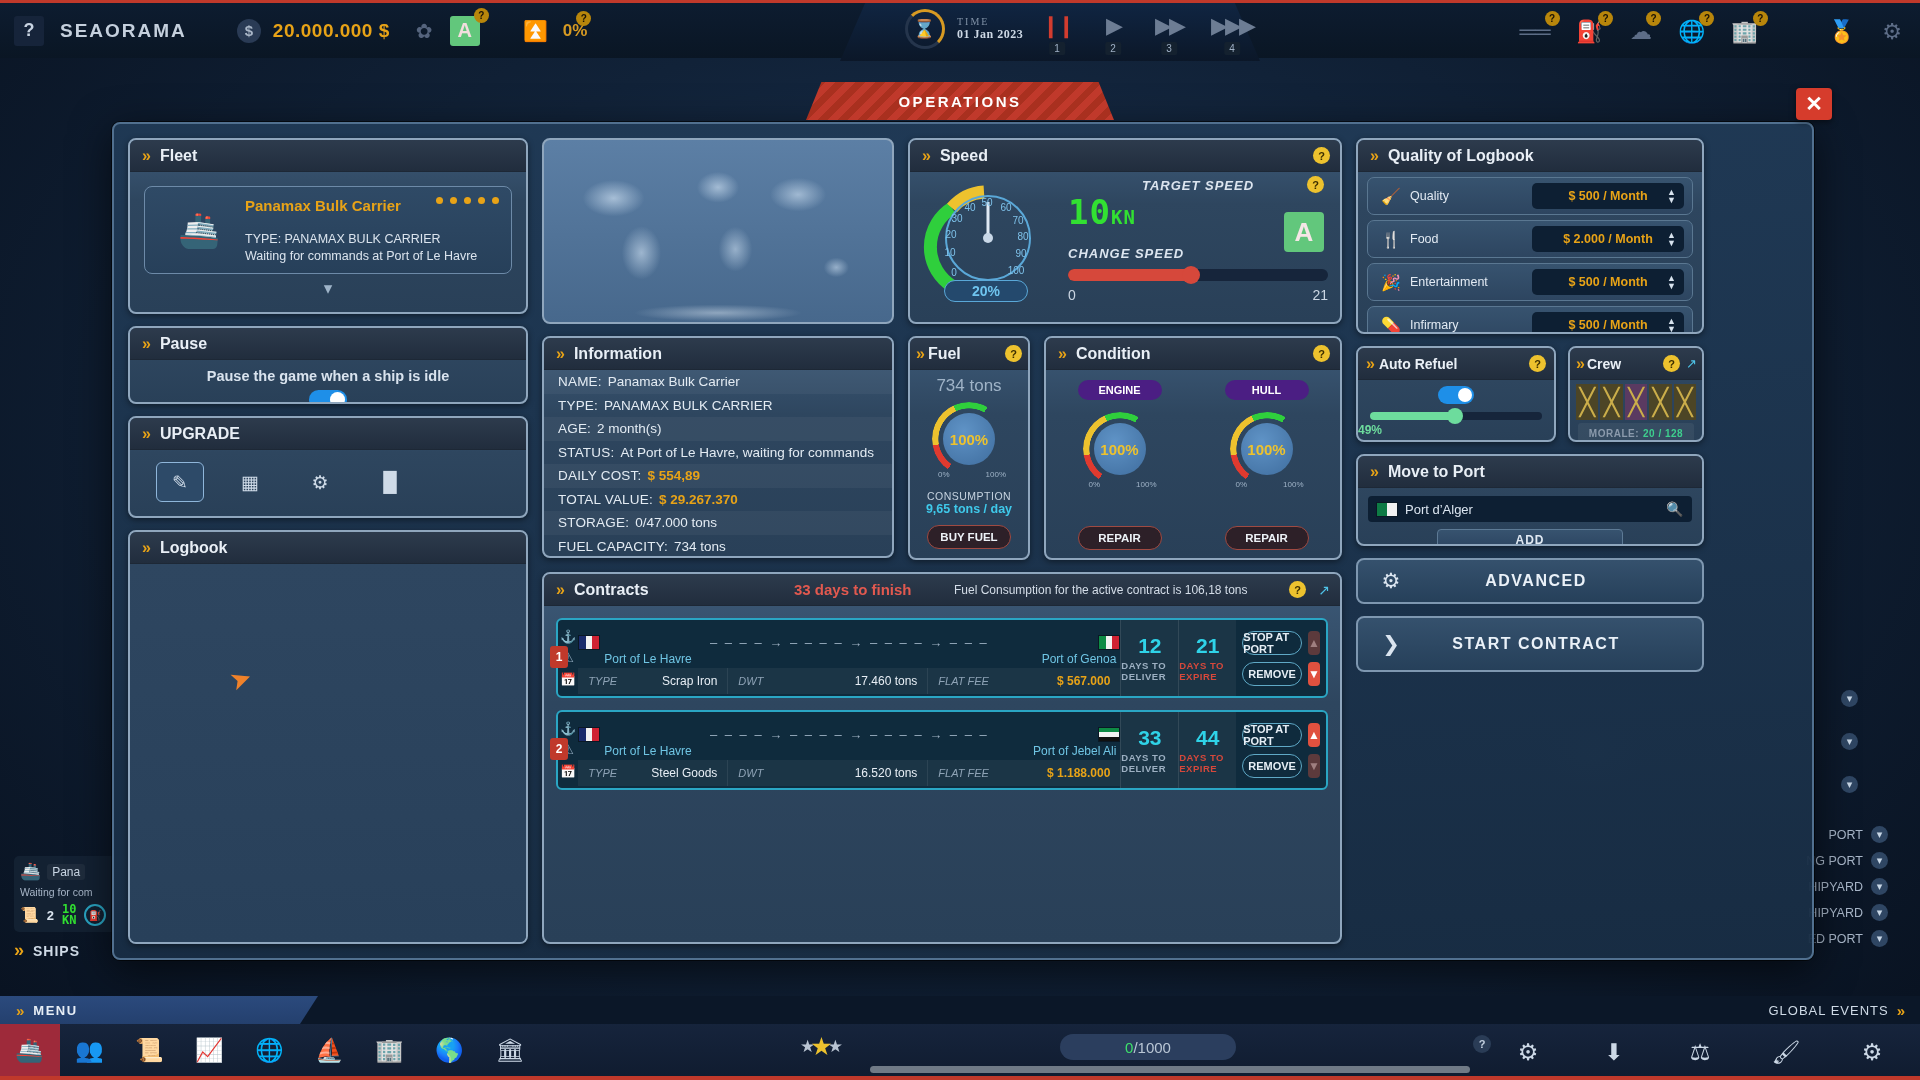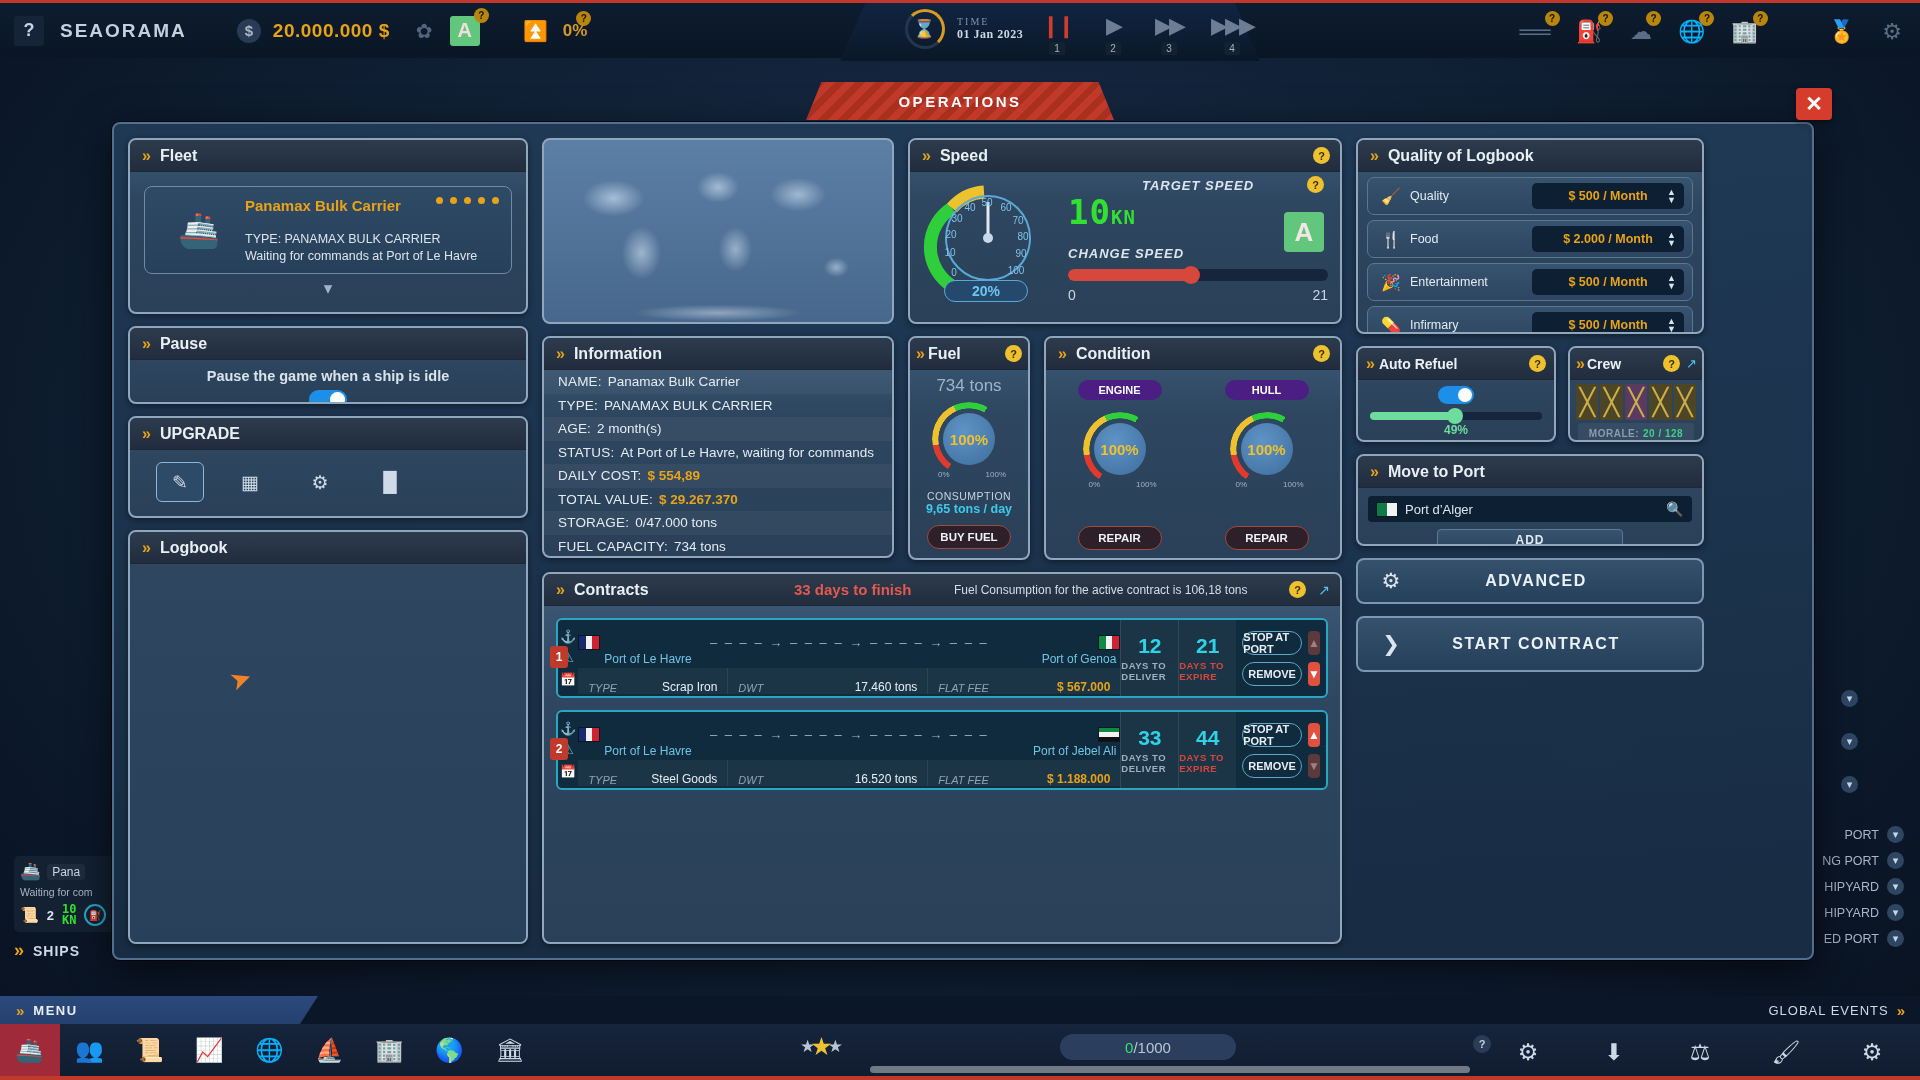--- a/index.html
+++ b/index.html
@@ -224,21 +224,21 @@
   .ctr-main{ flex:1; display:flex; flex-direction:column; justify-content:center; }
   .route{ display:flex; align-items:center; height:40px; position:relative;}
   .flag{ width:22px;height:15px; border:1px solid #0a1824; display:inline-block;}
   .flag-fr{ background:linear-gradient(90deg,#1a2b6b 0 33%,#f2f2f2 33% 66%,#cf2233 66% 100%);}
   .flag-it{ background:linear-gradient(90deg,#0e8a45 0 33%,#f2f2f2 33% 66%,#cf2233 66% 100%);}
   .flag-ae{ background:linear-gradient(180deg,#0e8a45 0 33%,#f2f2f2 33% 66%,#111 66% 100%);}
   .dashes{ flex:1; color:#9fb2c4; letter-spacing:2px; font-size:13px; text-align:center;}
   .port-from{ position:absolute; left:26px; bottom:-4px; color:#6fc5e4; font-size:12px;}
   .port-to{ position:absolute; right:4px; bottom:-4px; color:#6fc5e4; font-size:12px;}
   .cargo{ display:flex; align-items:center; height:26px; margin-top:6px; gap:0;}
-  .cbox{ height:26px; display:flex;align-items:flex-end; padding:0 10px; font-size:12px;
+  .cbox{ height:26px; display:flex;align-items:center; padding:0 10px; font-size:12px;
          background:rgba(255,255,255,.05); border-right:1px solid rgba(255,255,255,.08);}
   .cbox .lab{ color:#8ea3b6; font-style:italic; font-size:11px; }
   .cbox .val{ color:#e7eef5; margin-left:auto; padding-left:24px;}
   .cbox .val.money{ color:#e8a317; font-weight:bold;}
   .ctr-metric{ width:96px; display:flex;flex-direction:column;align-items:center;justify-content:center;
                background:rgba(255,255,255,.05); border-left:1px solid rgba(255,255,255,.1); }
   .m-num{ font-size:21px; font-weight:bold; color:#2fd3e8;}
   .m-lab{ font-size:9.5px; font-weight:bold; letter-spacing:.5px; margin-top:2px; color:#9db0c2;}
   .m-lab.red{ color:#d6483b;}
   .ctr-actions{ width:112px; display:flex;flex-direction:column;justify-content:center;gap:7px;padding:0 6px;}
@@ -317,21 +317,21 @@
 
   
   #arcrow{ display:flex; gap:12px; height:96px;}
   #autorefuel{ flex:1; }
   #crew{ width:136px; }
   .ar-toggle{ width:36px;height:18px;border-radius:9px;background:#1e8fe8;margin:6px auto 0;position:relative;cursor:pointer;}
   .ar-toggle .knob{ position:absolute;right:2px;top:2px;width:14px;height:14px;border-radius:50%;background:#fff;}
   .ar-slider{ margin:8px 12px 0 12px; height:8px;border-radius:4px;background:#16253b;position:relative;cursor:pointer;}
   .ar-slider .fill{ position:absolute;left:0;top:0;bottom:0;width:49%;border-radius:4px;background:#6ddc9d;}
   .ar-slider .knob{ position:absolute;left:45%;top:-4px;width:16px;height:16px;border-radius:50%;background:#6ddc9d;}
-  .ar-pct{ text-align:center;color:#6ddc9d;font-size:12px;font-weight:bold;margin-top:3px;}
+  .ar-pct{ text-align:left;color:#6ddc9d;font-size:12px;font-weight:bold;margin-top:3px;}
   .crew-strip{ height:36px; margin:4px 6px 0 6px; display:flex; gap:2px;}
   .crew-cell{ flex:1; background:#4c4526; position:relative; overflow:hidden;}
   .crew-cell:after{ content:"\2573"; position:absolute; inset:0; color:#cbae4a; font-size:26px;
                     display:flex;align-items:center;justify-content:center;}
   .crew-cell.p{ background:#5a3a61;}
   .morale{ margin:3px 8px 0 8px; height:20px; background:rgba(255,255,255,.06); border-radius:3px;
            display:flex;align-items:center;justify-content:center; font-size:10px;font-weight:bold;
            color:#8b9aac;letter-spacing:.5px;}
   .morale b{ color:#3ecf8e; margin-left:4px;}
 
@@ -375,21 +375,21 @@
   .sw-num{ color:#dbe5f0;font-size:13px;font-weight:bold;}
   .sw-kn{ color:#32e032;font-size:12px;font-weight:bold;text-align:center;line-height:11px;
           font-family:"DejaVu Sans Mono", monospace;}
   .sw-fuel{ width:22px;height:22px;border-radius:50%;border:2px solid #2aa6c4;color:#cfe0ec;
             font-size:10px;display:flex;align-items:center;justify-content:center;}
   #shipslabel{ position:absolute; left:14px; top:940px; z-index:15; display:flex; align-items:center;}
   #shipslabel .chev{ font-size:18px; }
   #shipslabel .t{ color:#cfdae6; font-size:14px; font-weight:bold; letter-spacing:1px;}
 
   
-  #portlist{ position:absolute; right:16px; top:826px; z-index:15; text-align:right;}
+  #portlist{ position:absolute; right:32px; top:826px; z-index:15; text-align:right;}
   .pl-row{ display:flex;align-items:center;justify-content:flex-end;gap:8px;margin-bottom:9px;}
   .pl-txt{ color:#a9b7c9; font-size:12.5px;}
   .pl-dot{ width:17px;height:17px;border-radius:50%;background:#2f4663;color:#c8d6e5;
            font-size:11px;display:flex;align-items:center;justify-content:center;cursor:pointer;}
   #sidedots{ position:absolute; right:62px; top:690px; z-index:15;}
   #sidedots .pl-dot{ margin-bottom:26px;}
 
   
   #menubar{
     position:absolute; left:0; top:996px; width:1920px; height:28px; z-index:40;

